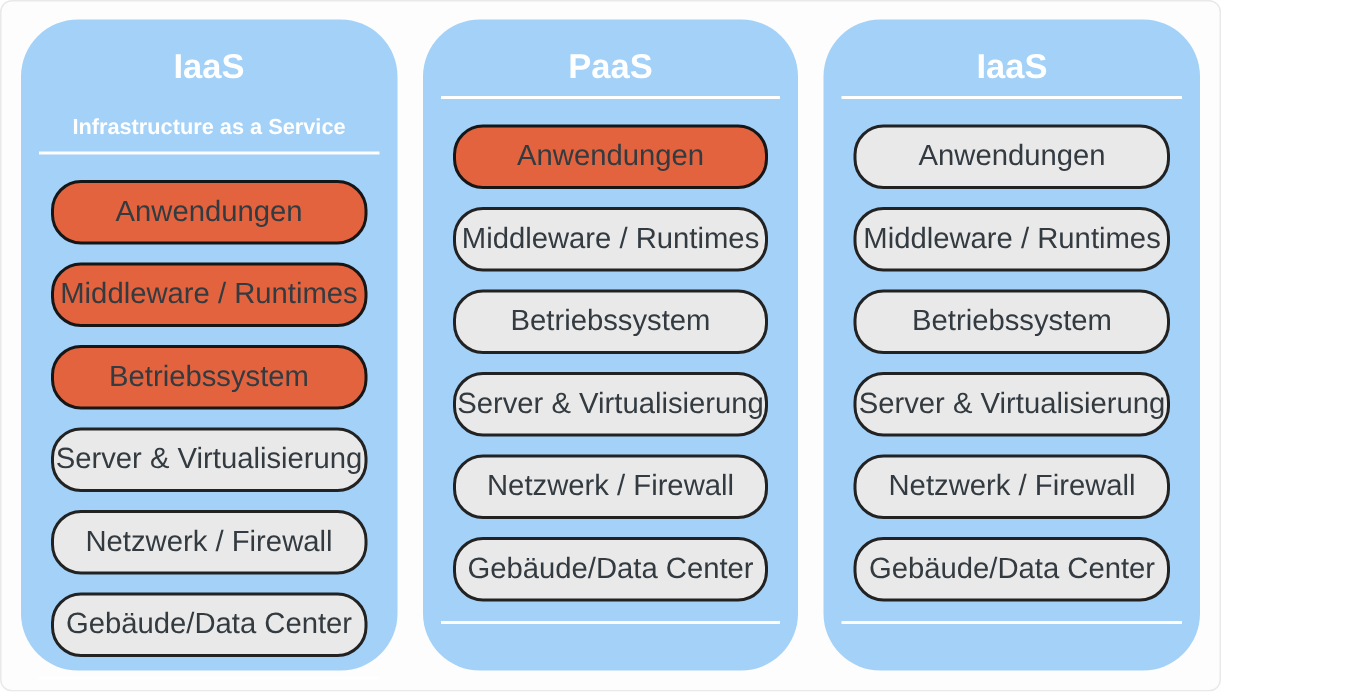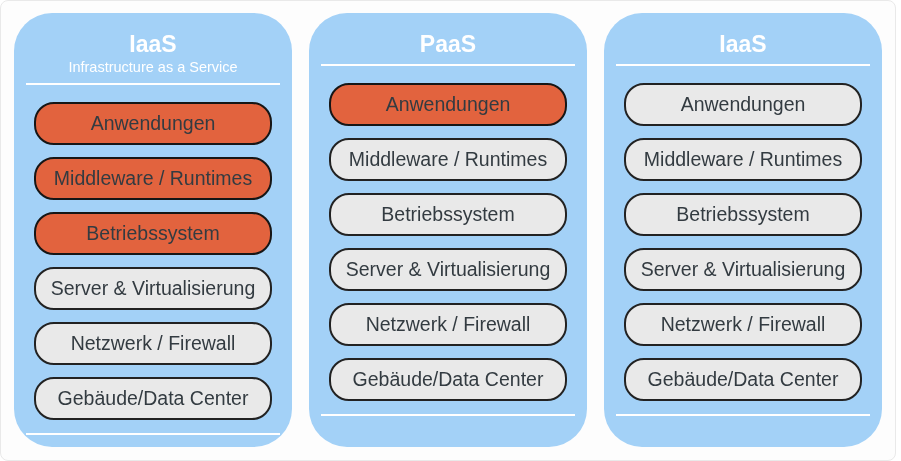--- a/index.html
+++ b/index.html
@@ -13,21 +13,21 @@
     --page-bg: #fdfdfd;
     --page-border: #e9e9e9;
   }
   * { margin: 0; padding: 0; box-sizing: border-box; }
   html, body { width: 901px; height: 461px; }
   body {
     font-family: "Liberation Sans", "DejaVu Sans", sans-serif;
     background: #ffffff;
   }
   .page {
-    width: 896px;
+    width: 814px;
     height: 461px;
     background: var(--page-bg);
     border: 1px solid var(--page-border);
     border-radius: 8px;
     display: flex;
     gap: 17px;
     padding: 12px 13px 13px 13px;
   }
   .column {
     flex: 1 1 0;
@@ -41,24 +41,24 @@
   .col-title {
     color: var(--header-text);
     font-weight: bold;
     font-size: 23px;
     line-height: 1.15;
     margin-top: 2px;
     text-align: center;
   }
   .col-subtitle {
     color: var(--header-text);
-    font-weight: normal;
+    font-weight: bold;
     font-size: 14.5px;
     line-height: 1.15;
-    margin-top: 2px;
+    margin-top: 20px;
     text-align: center;
   }
   .rule {
     width: 100%;
     height: 0;
     border: none;
     border-top: 2.5px solid var(--rule-white);
   }
   .rule-top { margin-top: 7px; }
   .rule-bottom { margin-top: 13px; }

